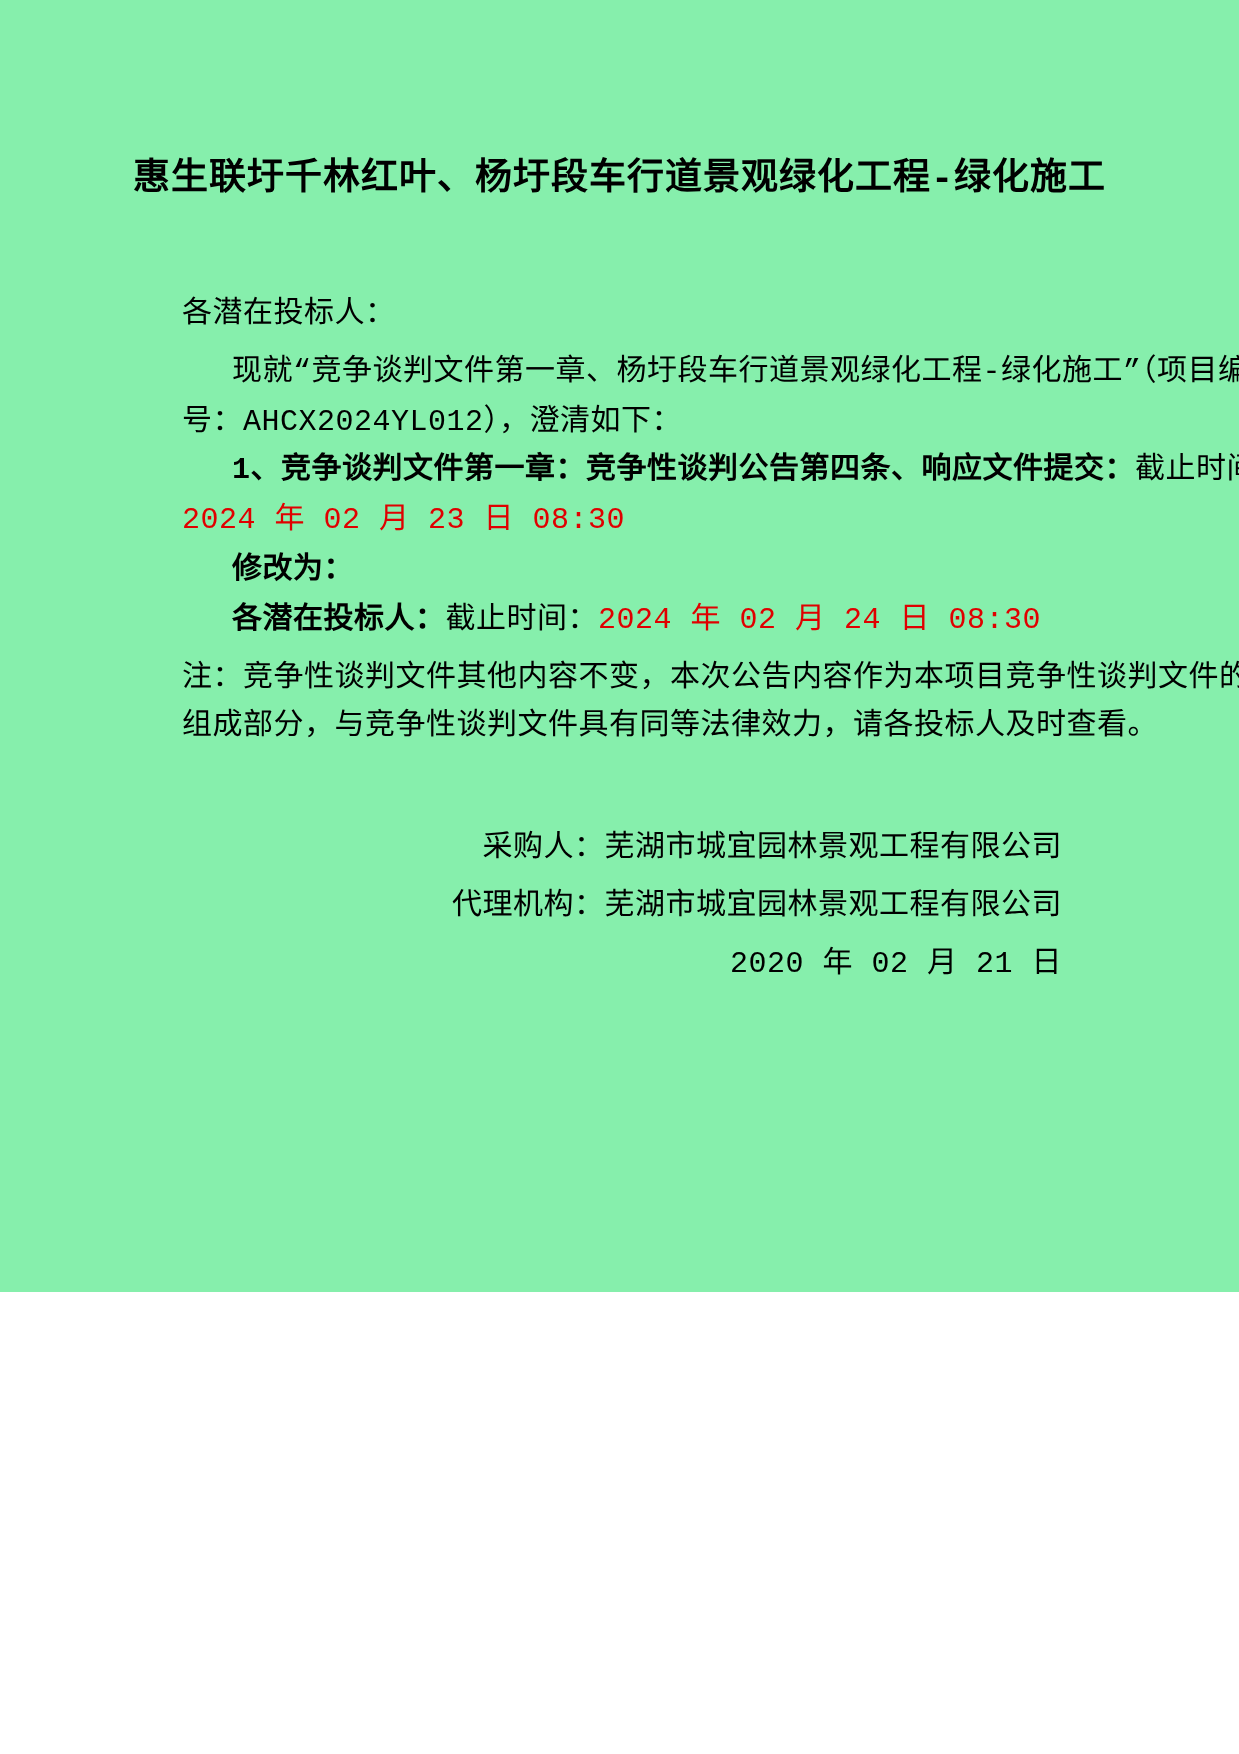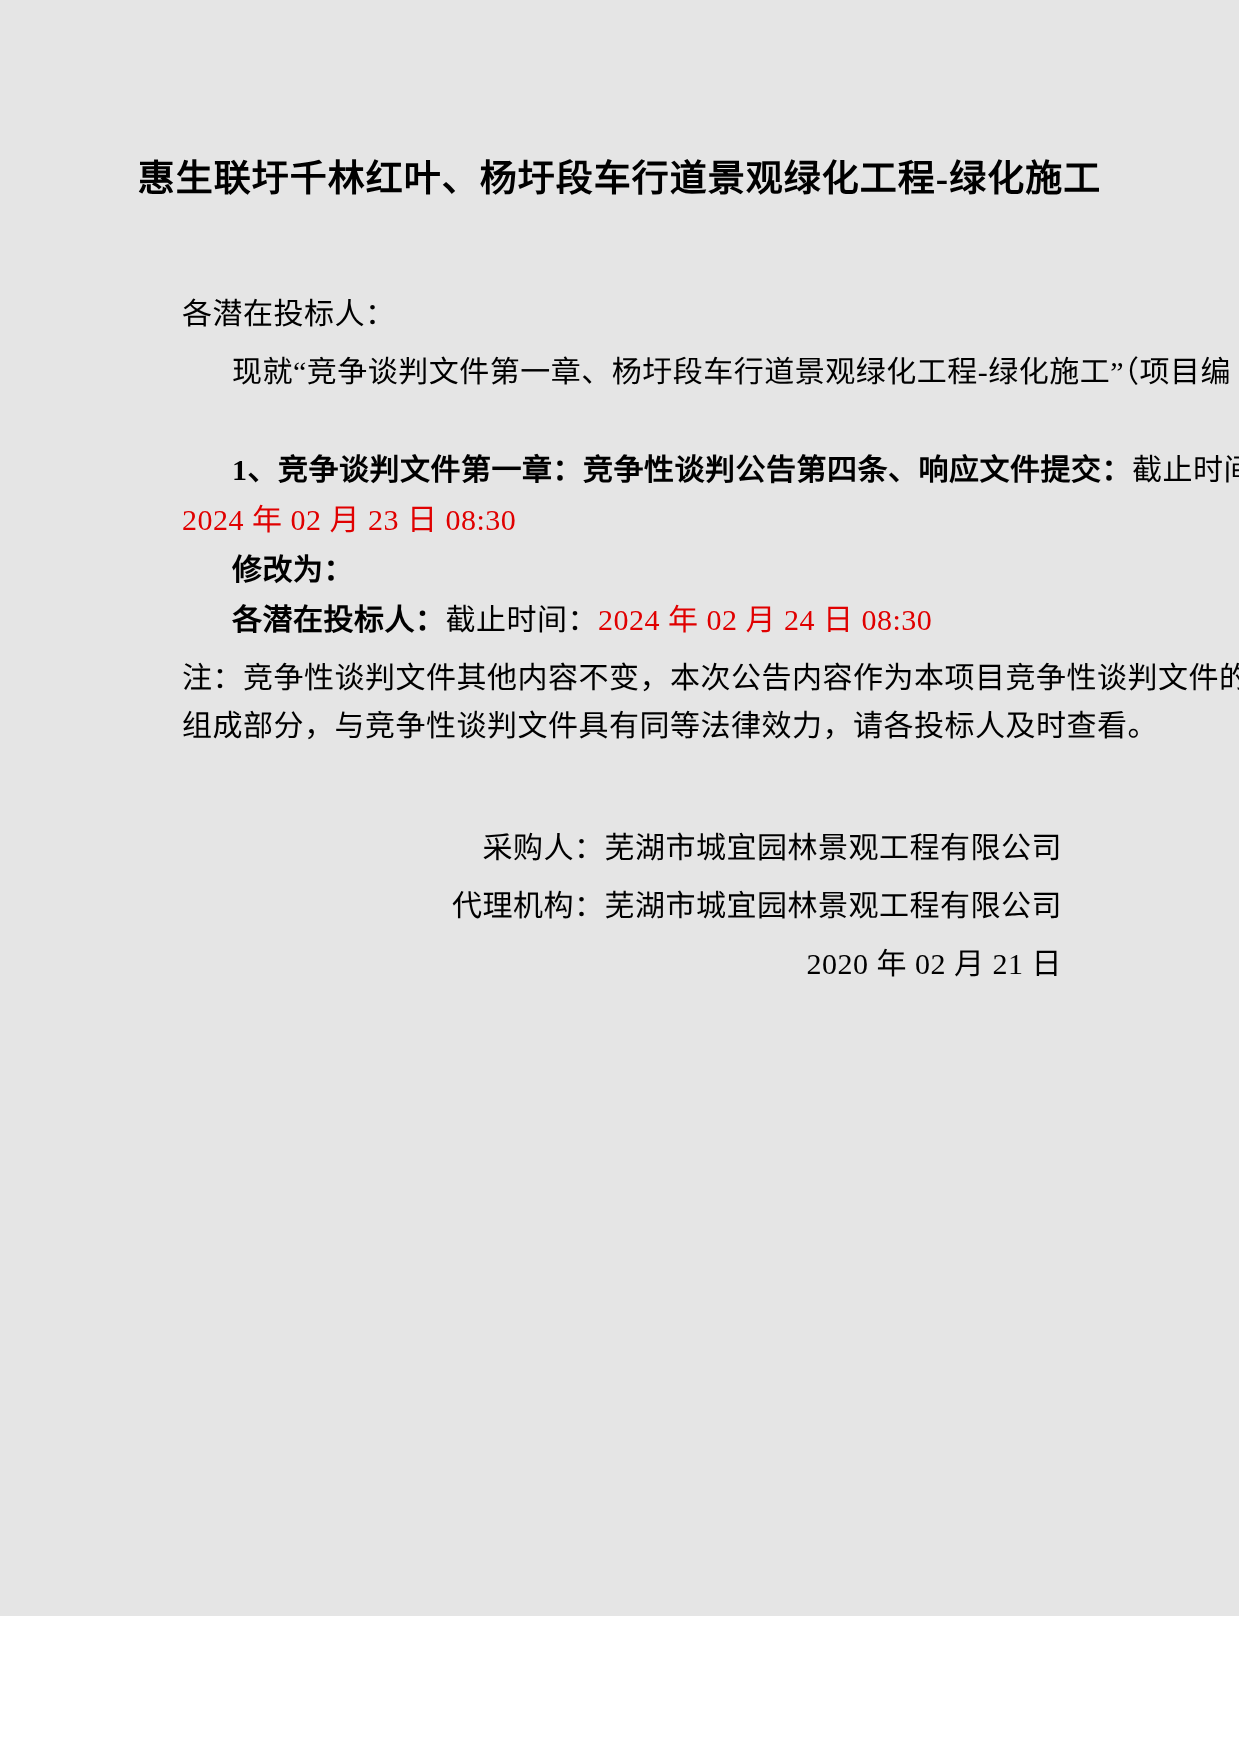--- a/index.html
+++ b/index.html
@@ -3,24 +3,24 @@
 <meta charset="utf-8">
 <style>
   html, body {
     margin: 0;
     padding: 0;
     background: #ffffff;
   }
   .page {
     position: relative;
     width: 1239px;
-    height: 1616px;
-    background: #e5e5e5;
+    height: 1292px;
+    background: #86efac;
     overflow: hidden;
-    font-family: Liberation Serif, serif;
+    font-family: Liberation Mono, monospace;
     color: #000000;
   }
   .line {
     position: absolute;
     font-size: 30px;
     line-height: 40px;
     white-space: nowrap;
     letter-spacing: 0.5px;
   }
   .title-line {
@@ -41,20 +41,21 @@
 </head>
 <body>
 
 <div class="page">
 
   <div class="line title-line" style="top:155px">惠生联圩千林红叶、杨圩段车行道景观绿化工程-绿化施工</div>
 
   <div class="line left-margin" style="top:294px">各潜在投标人：</div>
 
   <div class="line indented" style="top:352px">现就“竞争谈判文件第一章、杨圩段车行道景观绿化工程-绿化施工”（项目编</div>
+  <div class="line left-margin" style="top:402px">号：AHCX2024YL012），澄清如下：</div>
 
   <div class="line indented" style="top:450px">
     <span class="bold">1、竞争谈判文件第一章：竞争性谈判公告第四条、响应文件提交：</span><span>截止时间：</span>
   </div>
   <div class="line left-margin red" style="top:500px">2024 年 02 月 23 日 08:30</div>
 
   <div class="line indented bold" style="top:550px">修改为：</div>
 
   <div class="line indented" style="top:600px">
     <span class="bold">各潜在投标人：</span><span>截止时间：</span><span class="red">2024 年 02 月 24 日 08:30</span>

